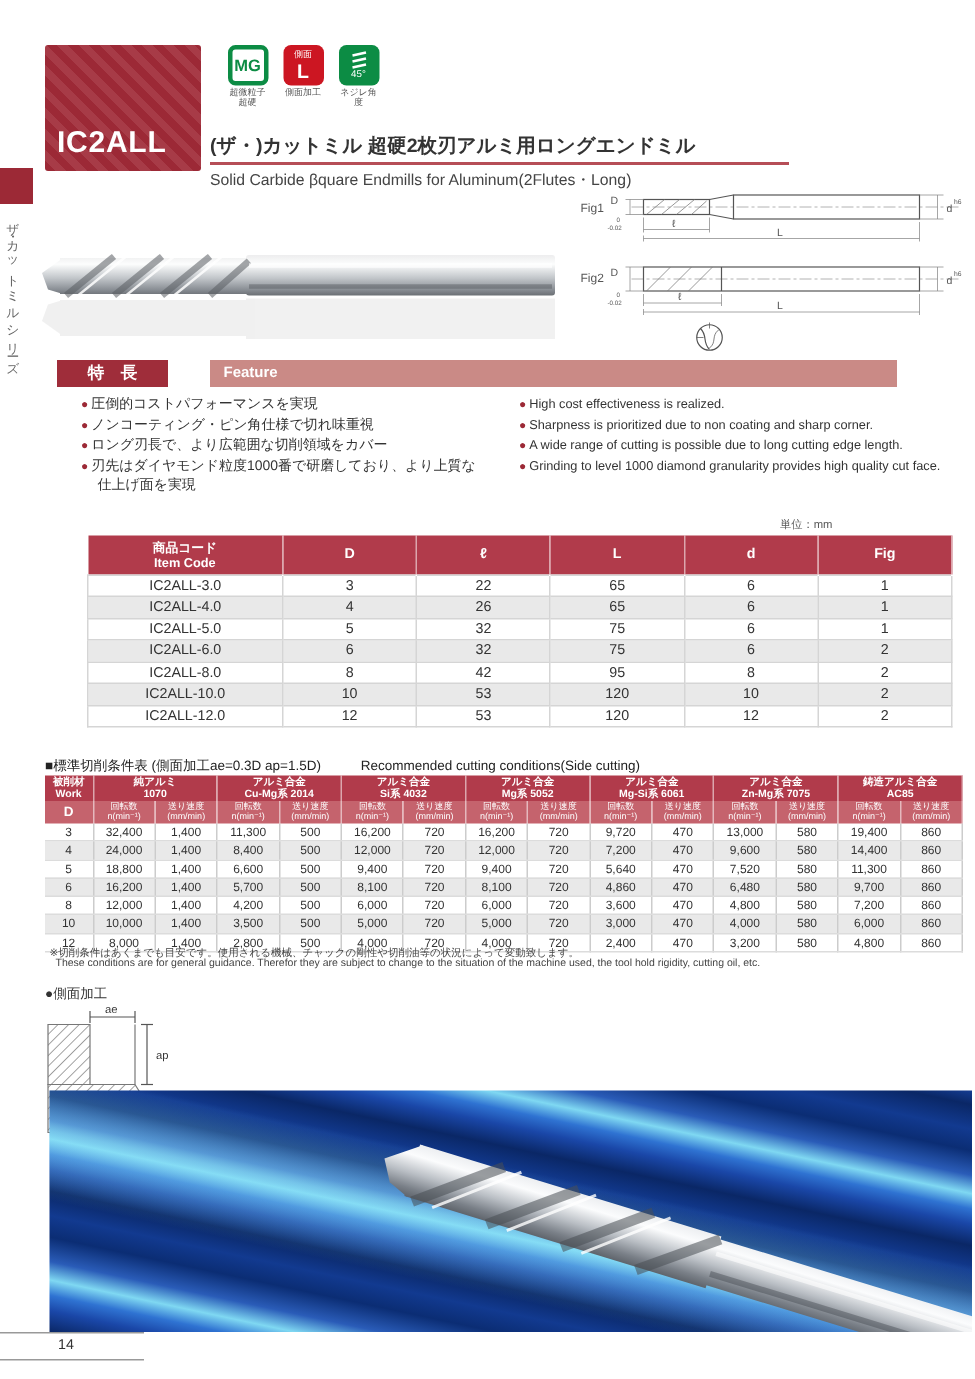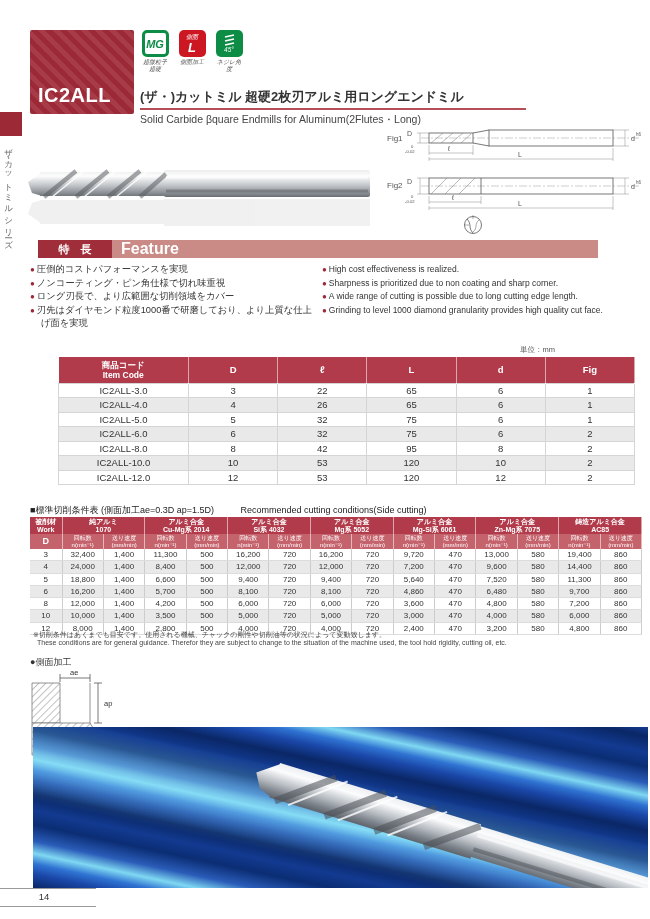--- a/index.html
+++ b/index.html
@@ -10,21 +10,21 @@
   
   .side-tab { position:absolute; left:0; top:112px; width:22px; height:24px; background:#9c2936; }
   .side-series { position:absolute; left:3px; top:142px; writing-mode:vertical-rl; font-size:8.5px; color:#666; letter-spacing:1.5px; height:140px; }
 
   
   .logo-box { position:absolute; left:30px; top:30px; width:104px; height:84px;
     background:repeating-linear-gradient(45deg,#9c2936 0 5px,#a73b47 5px 10px); border-radius:2px; }
   .logo-text { position:absolute; left:8px; bottom:7px; color:#fff; font-size:20px; font-weight:bold; letter-spacing:0.5px; }
 
   
-  .icons-row { position:absolute; left:140px; top:30px; display:flex; gap:7px;font-style:italic; }
+  .icons-row { position:absolute; left:150px; top:30px; display:flex; gap:7px; }
   .icon-unit { width:30px; text-align:center; }
   .tool-icon { width:27px; height:27px; border-radius:5px; display:flex; flex-direction:column; align-items:center; justify-content:center; margin:0 auto; }
   .icon-mg { background:#fff; border:3px solid #0c8c44; color:#0c8c44; font-weight:bold; font-size:11px; }
   .icon-side { background:#cc1622; color:#fff; }
   .icon-side .top { font-size:6px; line-height:7px; }
   .icon-side .big { font-size:13px; font-weight:bold; line-height:13px; }
   .icon-helix { background:#0c8c44; color:#fff; }
   .icon-helix .deg { font-size:6.5px; line-height:7px; }
   .icon-caption { font-size:6px; color:#555; line-height:7px; margin-top:2px; }
 
@@ -37,24 +37,24 @@
   .hero-photo { position:absolute; left:18px; top:136px; width:362px; height:98px; }
   .figures { position:absolute; left:383px; top:124px; width:267px; height:112px; }
   .fig-text { font-size:7px; fill:#555; }
   .fig-label { font-size:8px; fill:#555; }
   .fig-tol { font-size:4.2px; fill:#555; }
   .fig-sup { font-size:4.5px; fill:#555; }
 
   
   .feature-bar { position:absolute; left:38px; top:240px; width:560px; height:18px; display:flex; }
   .feature-jp { width:74px; background:#9f2d3a; color:#fff; font-size:11px; font-weight:bold; text-align:center; line-height:18px; }
-  .feature-en { flex:1; background:#ca8a86; color:#fff; font-size:16px; font-weight:bold; line-height:18px; padding-left:9px; }
+  .feature-en { flex:1; background:#ca8a86; color:#fff; font-size:10px; font-weight:bold; line-height:18px; padding-left:9px;margin-left:28px; }
   .bullets-jp { position:absolute; left:30px; top:263px; width:290px; font-size:9.3px; line-height:13.5px; color:#333; }
   .bullets-en { position:absolute; left:322px; top:263px; width:326px; font-size:8.5px; line-height:13.5px; color:#333; }
-  .bullet { padding-left:11px; text-indent:-11px; }
+  .bullet { padding-left:11px; text-indent:-11px;margin-left:24px; }
   .bullet .dot { color:#9c2936; font-size:8px; margin-right:2px; }
 
   
   .unit-note { position:absolute; left:440px; top:345px; width:195px; text-align:center; font-size:7.5px; color:#555; }
   .dim-table-wrap { position:absolute; left:58px; top:357px; }
   table { border-collapse:collapse; table-layout:fixed; }
   .dim-table { width:577px; }
   .dim-table th { background:#b13b4b; color:#fff; font-weight:bold; font-size:9.5px; height:26px;
     border-right:1px solid rgba(255,255,255,.55); vertical-align:middle; }
   .dim-table th .l2 { font-weight:bold; font-size:8.5px; line-height:10px; }

